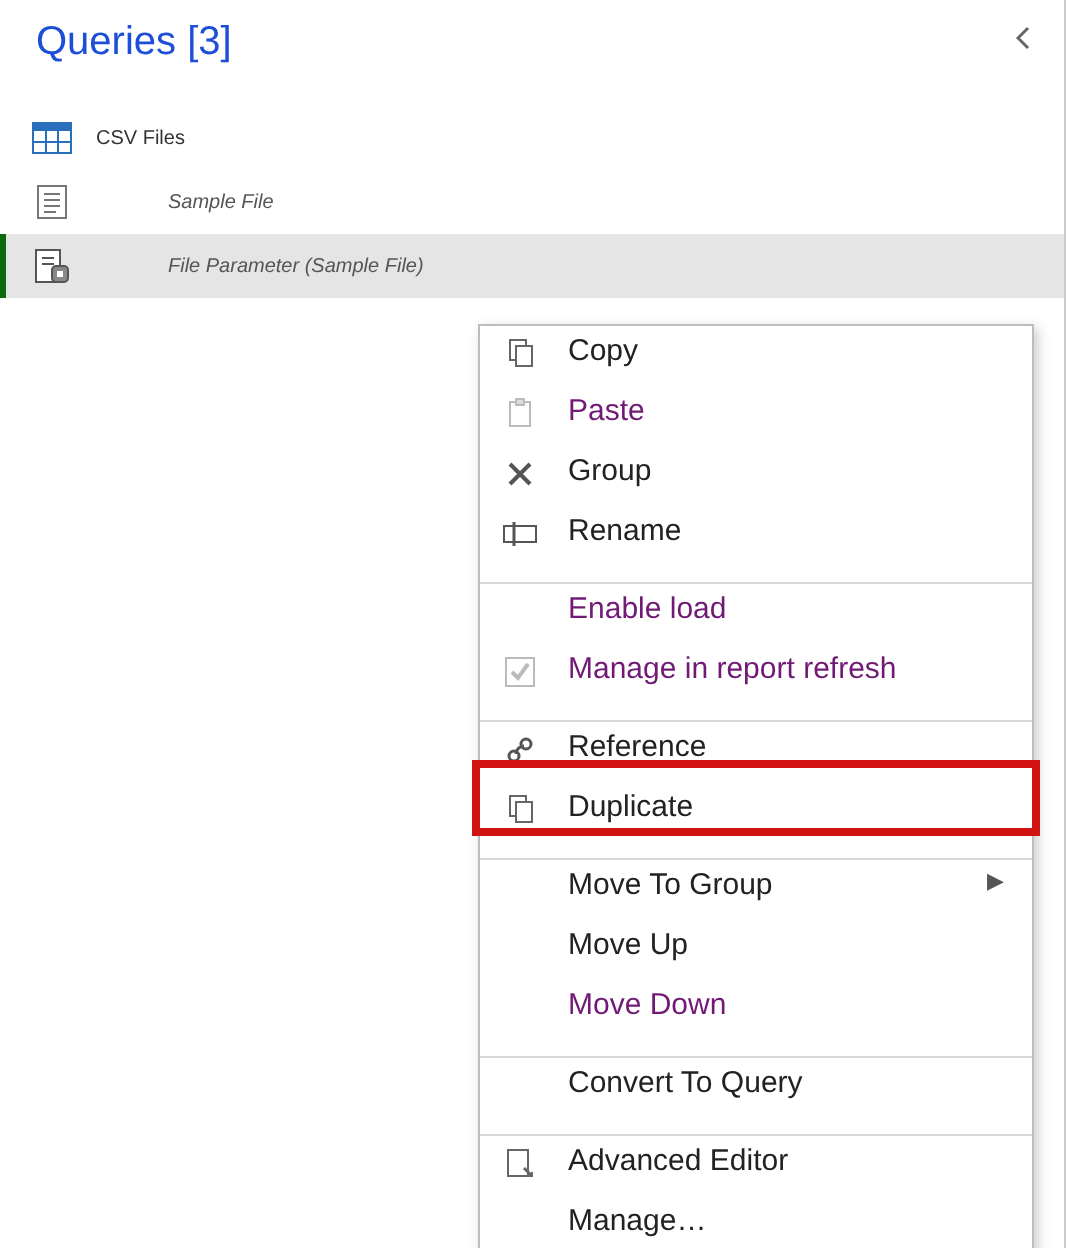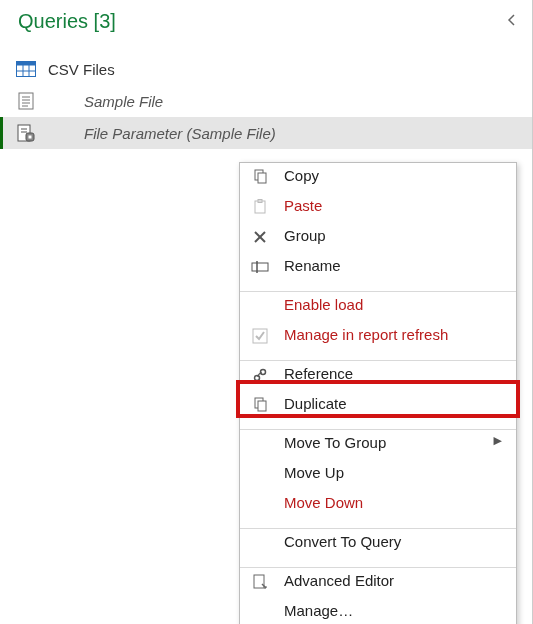--- a/index.html
+++ b/index.html
@@ -15,21 +15,21 @@
   }
   .panel {
     border-right: 1px solid #ccc;
     height: 100%;
   }
   .header {
     display: flex;
     align-items: center;
     justify-content: space-between;
     padding: 10px 14px 14px 18px;
-    color: #15803d;
+    color: #1d4ed8;
     font-size: 20px;
   }
   .chevron {
     color: #666;
     font-size: 16px;
   }
   .queries-list {
     padding-top: 6px;
   }
   .query-item {
@@ -45,21 +45,21 @@
     position: relative;
   }
   .query-item.selected::before {
     content: "";
     position: absolute;
     left: 0; top: 0; bottom: 0;
     width: 3px;
     background: #0b6a0b;
   }
   .query-label {
-    font-size: 15px;
+    font-size: 10px;
     color: #333;
   }
   .query-item .italic { font-style: italic; color: #555; margin-left: 36px; }
   .icon-slot {
     width: 20px;
     height: 18px;
     display: inline-flex;
     align-items: center;
     justify-content: center;
   }
@@ -87,21 +87,21 @@
   }
   .menu-item .mi-icon {
     width: 20px;
     height: 20px;
     display: inline-flex;
     align-items: center;
     justify-content: center;
     color: #555;
   }
   .menu-item.disabled {
-    color: #b91c1c;
+    color: #701a75;
   }
   .menu-item.disabled .mi-icon { color: #bbb; }
   .menu-sep {
     height: 1px;
     background: #d9d9d9;
     margin: 4px 0;
   }
   .menu-item .submenu-arrow {
     margin-left: auto;
     font-size: 11px;

